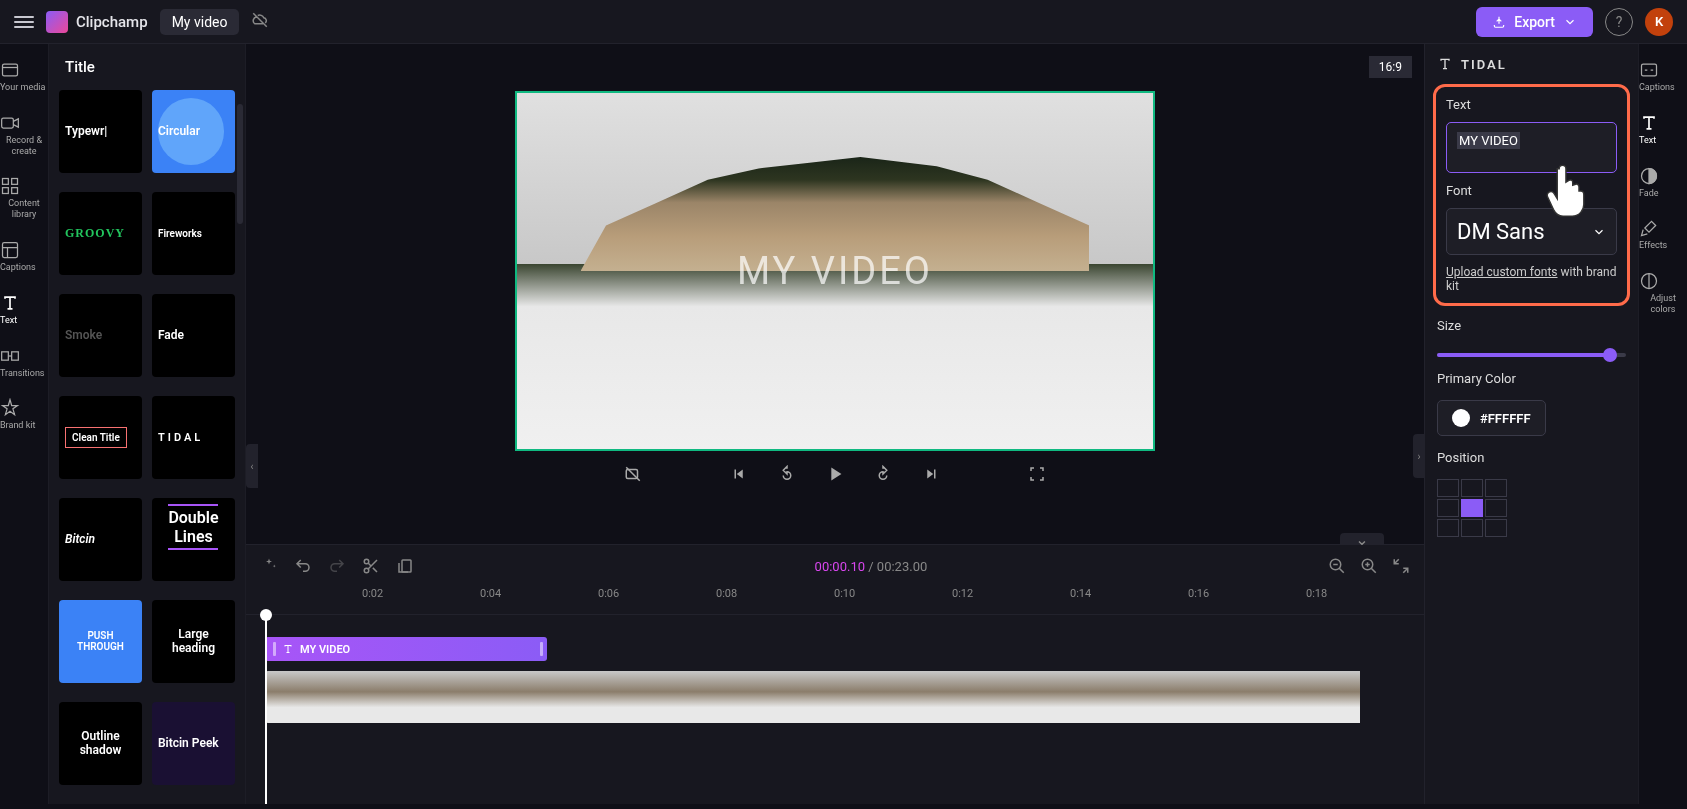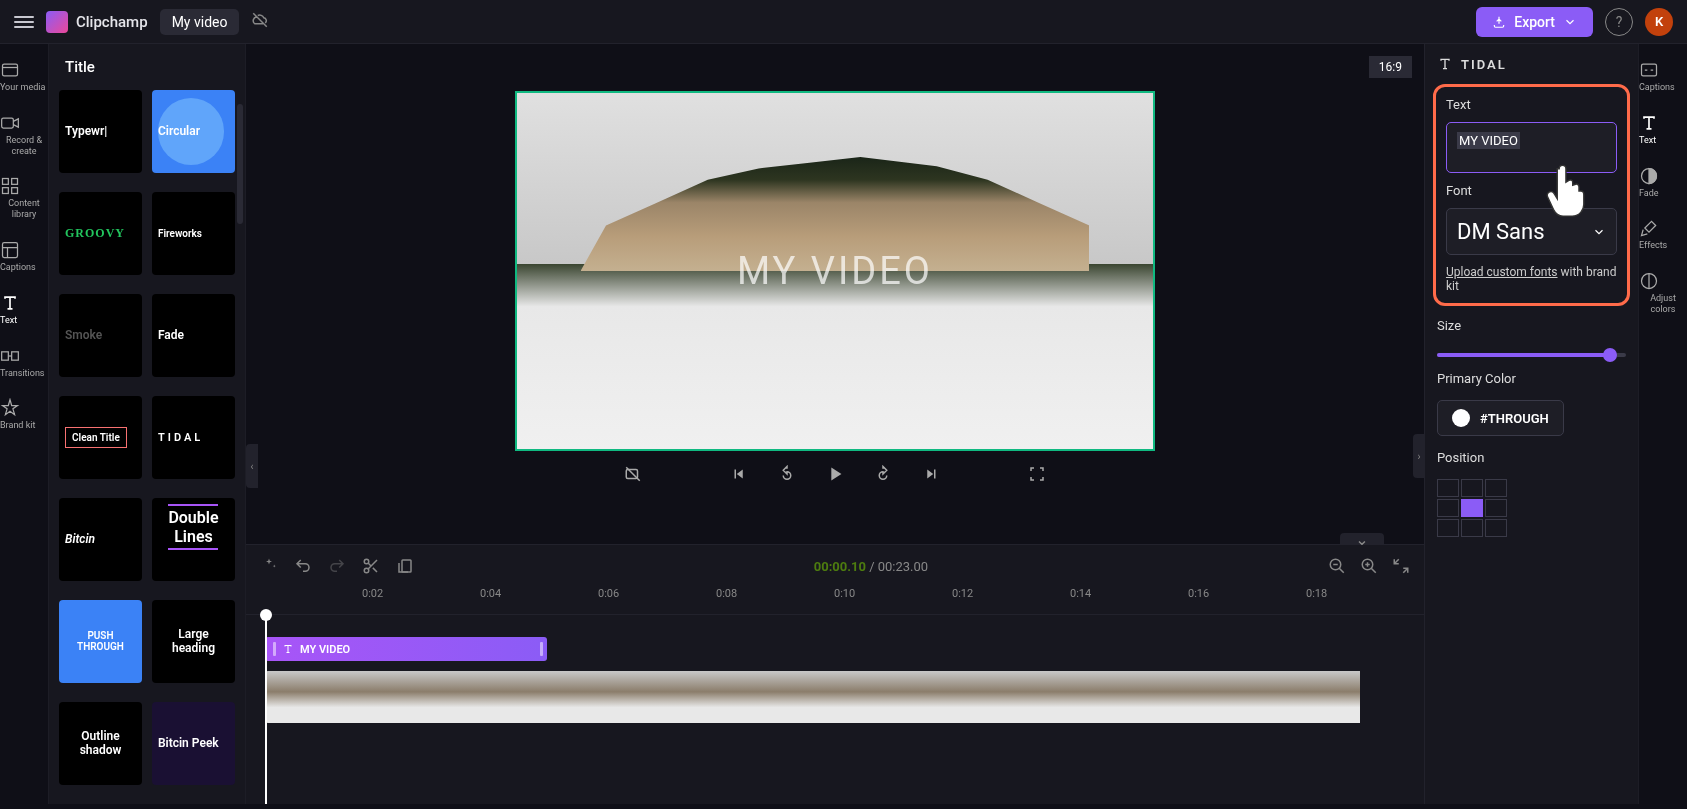--- a/index.html
+++ b/index.html
@@ -52,21 +52,21 @@
 .ctrl-left,.ctrl-right{width:80px;display:flex}
 .ctrl-left{justify-content:flex-start}
 .ctrl-right{justify-content:flex-end}
 .ctrl-btn{color:#aaa;cursor:pointer;width:22px;height:22px;display:flex;align-items:center;justify-content:center}
 .ctrl-btn svg{width:18px;height:18px}
 .play svg{width:22px;height:22px}
 .timeline-section{height:260px;background:#17171f;border-top:1px solid #22222c;display:flex;flex-direction:column}
 .tl-toolbar{height:42px;display:flex;align-items:center;padding:0 14px;gap:16px}
 .tl-tool{color:#888;cursor:pointer;width:18px;height:18px}
 .tl-time{flex:1;text-align:center;font-size:13px}
-.tl-time .current{color:#4d7c0f;font-weight:700}
+.tl-time .current{color:#d946ef;font-weight:400}
 .tl-time .total{color:#888}
 .tl-right{display:flex;gap:14px;color:#888}
 .tl-ruler{height:28px;display:flex;padding-left:16px;font-size:11px;color:#888;position:relative;border-bottom:1px solid #22222c}
 .tl-tick{width:118px;flex-shrink:0}
 .tl-tracks{flex:1;position:relative;padding-left:16px}
 .track-text{position:absolute;top:22px;left:19px;width:282px;height:24px;background:linear-gradient(90deg,#a855f7,#8b5cf6);border-radius:3px;display:flex;align-items:center;padding:0 8px;font-size:11px;font-weight:600;gap:6px}
 .track-text::before{content:'';width:3px;height:14px;background:rgba(255,255,255,0.5);border-radius:1px}
 .track-text::after{content:'';position:absolute;right:4px;width:3px;height:14px;background:rgba(255,255,255,0.5);border-radius:1px}
 .track-video{position:absolute;top:56px;left:19px;right:0;height:52px;display:flex;border-radius:3px;overflow:hidden}
 .thumb{width:73px;height:100%;background:linear-gradient(180deg,#c8c8c8 0%,#8b7d6b 40%,#e8e8e8 70%);flex-shrink:0}
@@ -388,21 +388,21 @@
         </svg>
       </div>
       <div class="rp-label">Size</div>
       <div class="slider">
           <div class="slider-fill"></div>
           <div class="slider-thumb"></div>
         </div>
       <div class="rp-label">Primary Color</div>
       <div><div class="color-chip">
             <div class="color-swatch"></div>
-            <span style="font-size:13px;font-weight:600">#THROUGH</span>
+            <span style="font-size:13px;font-weight:600">#FFFFFF</span>
           </div></div>
       <div class="rp-label">Position</div>
       <div class="pos-grid">
         <div class="pos-cell"></div>
           <div class="pos-cell"></div>
           <div class="pos-cell"></div>
         <div class="pos-cell"></div>
           <div class="pos-cell active"></div>
           <div class="pos-cell"></div>
         <div class="pos-cell"></div>

